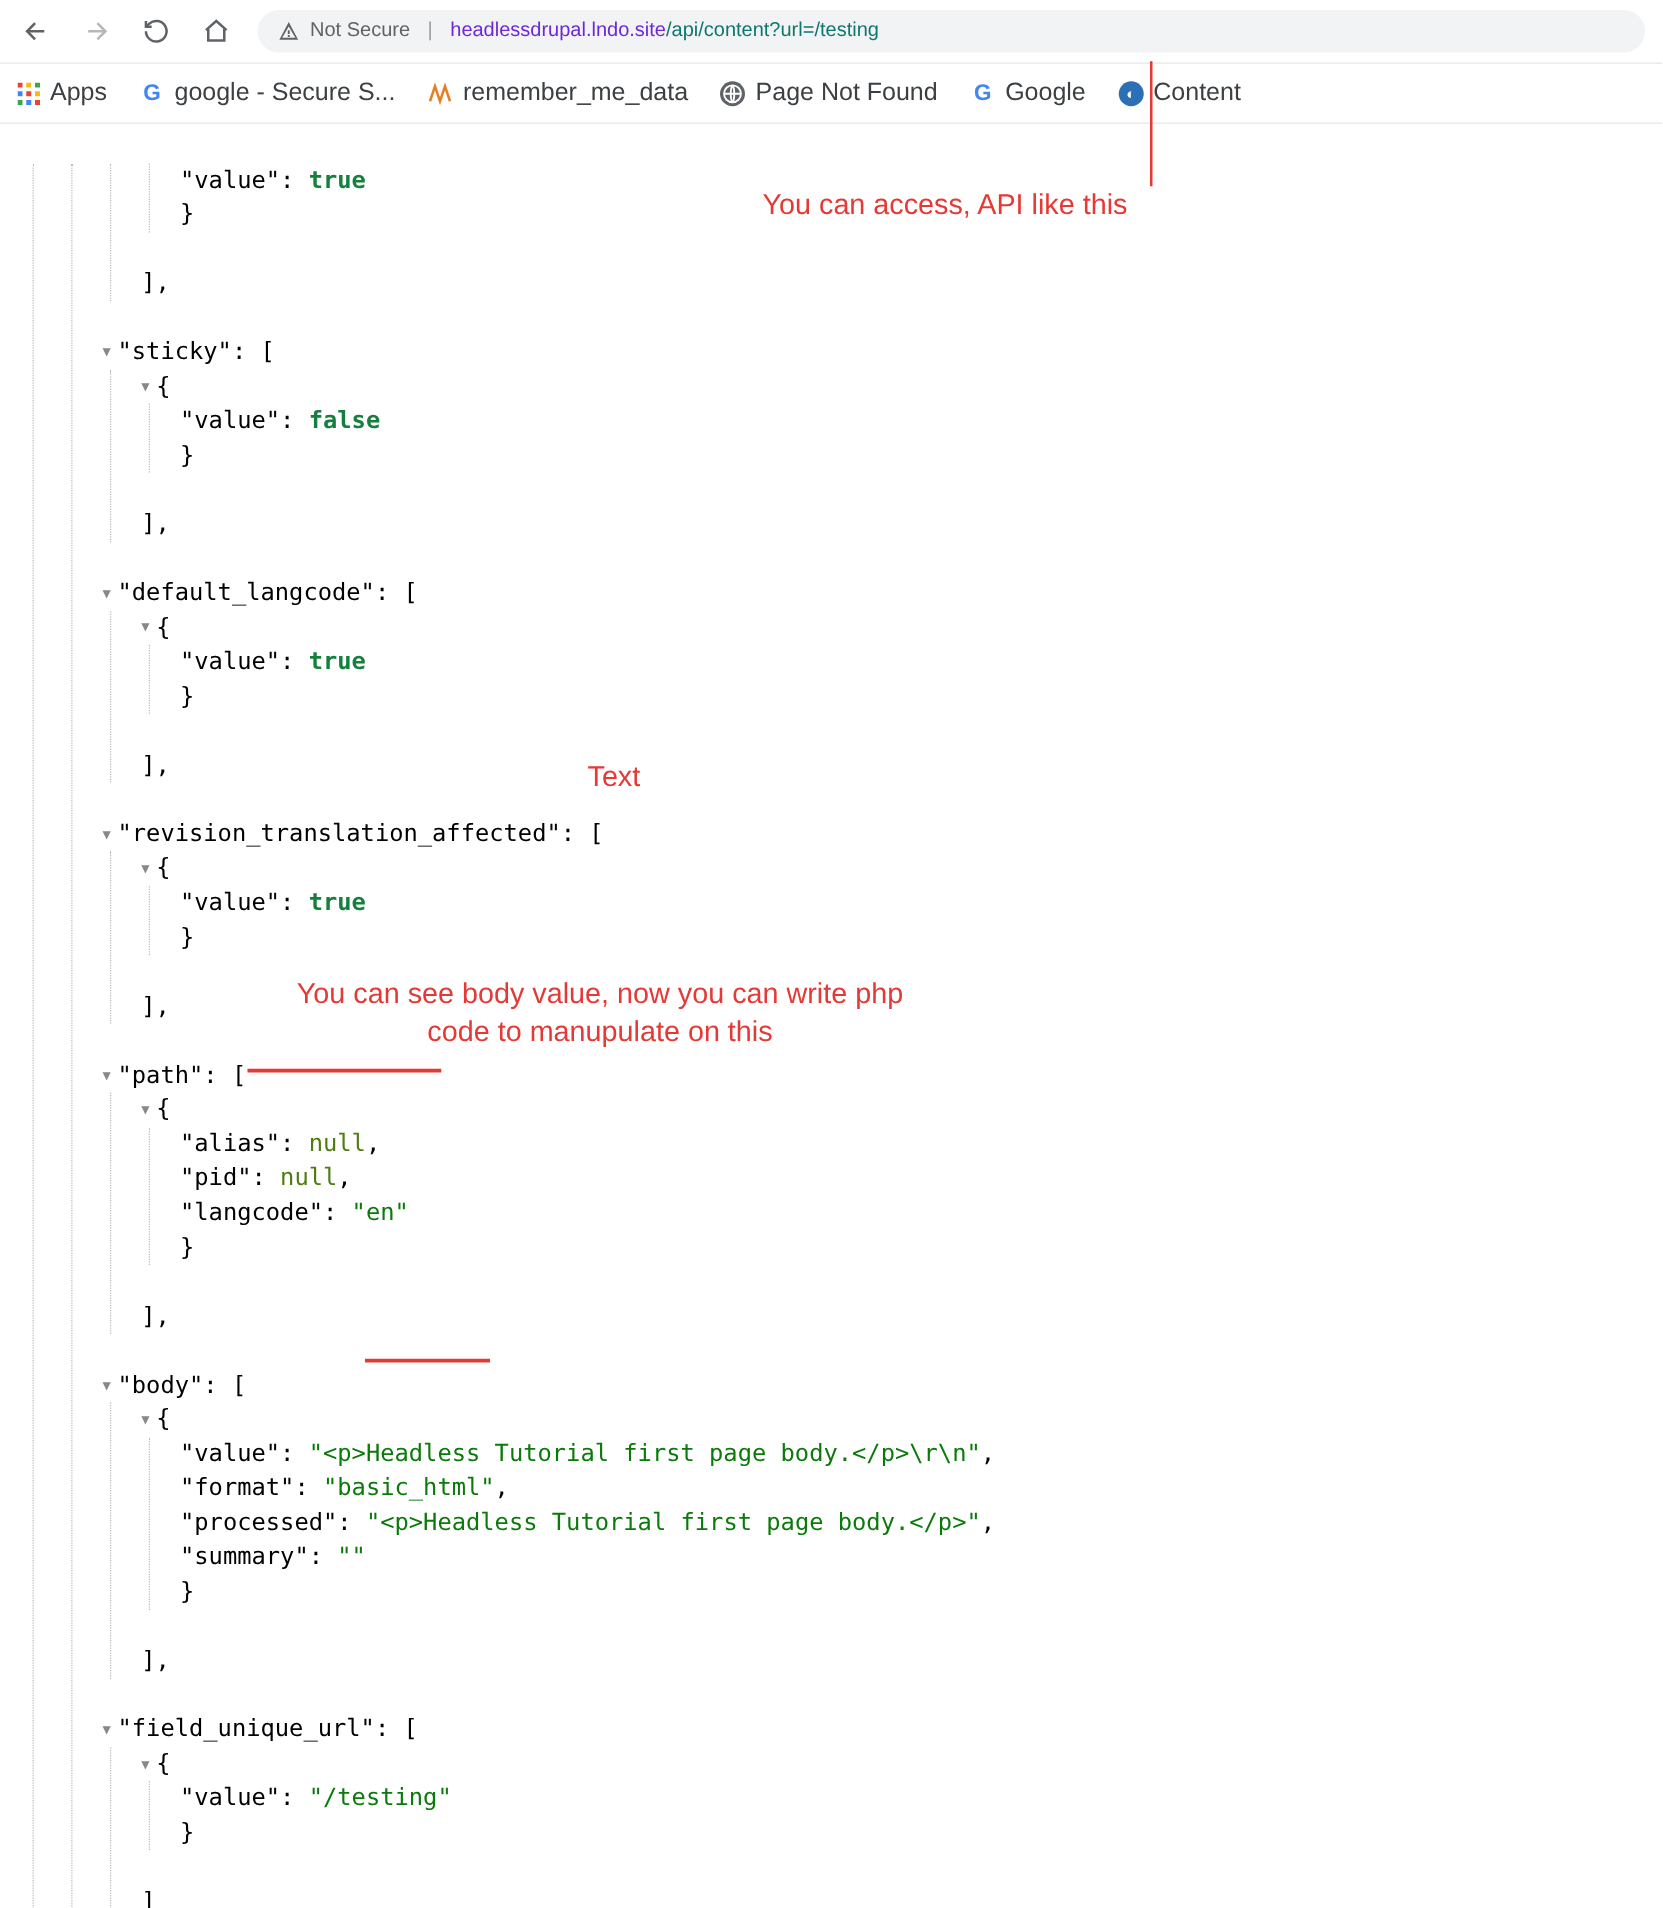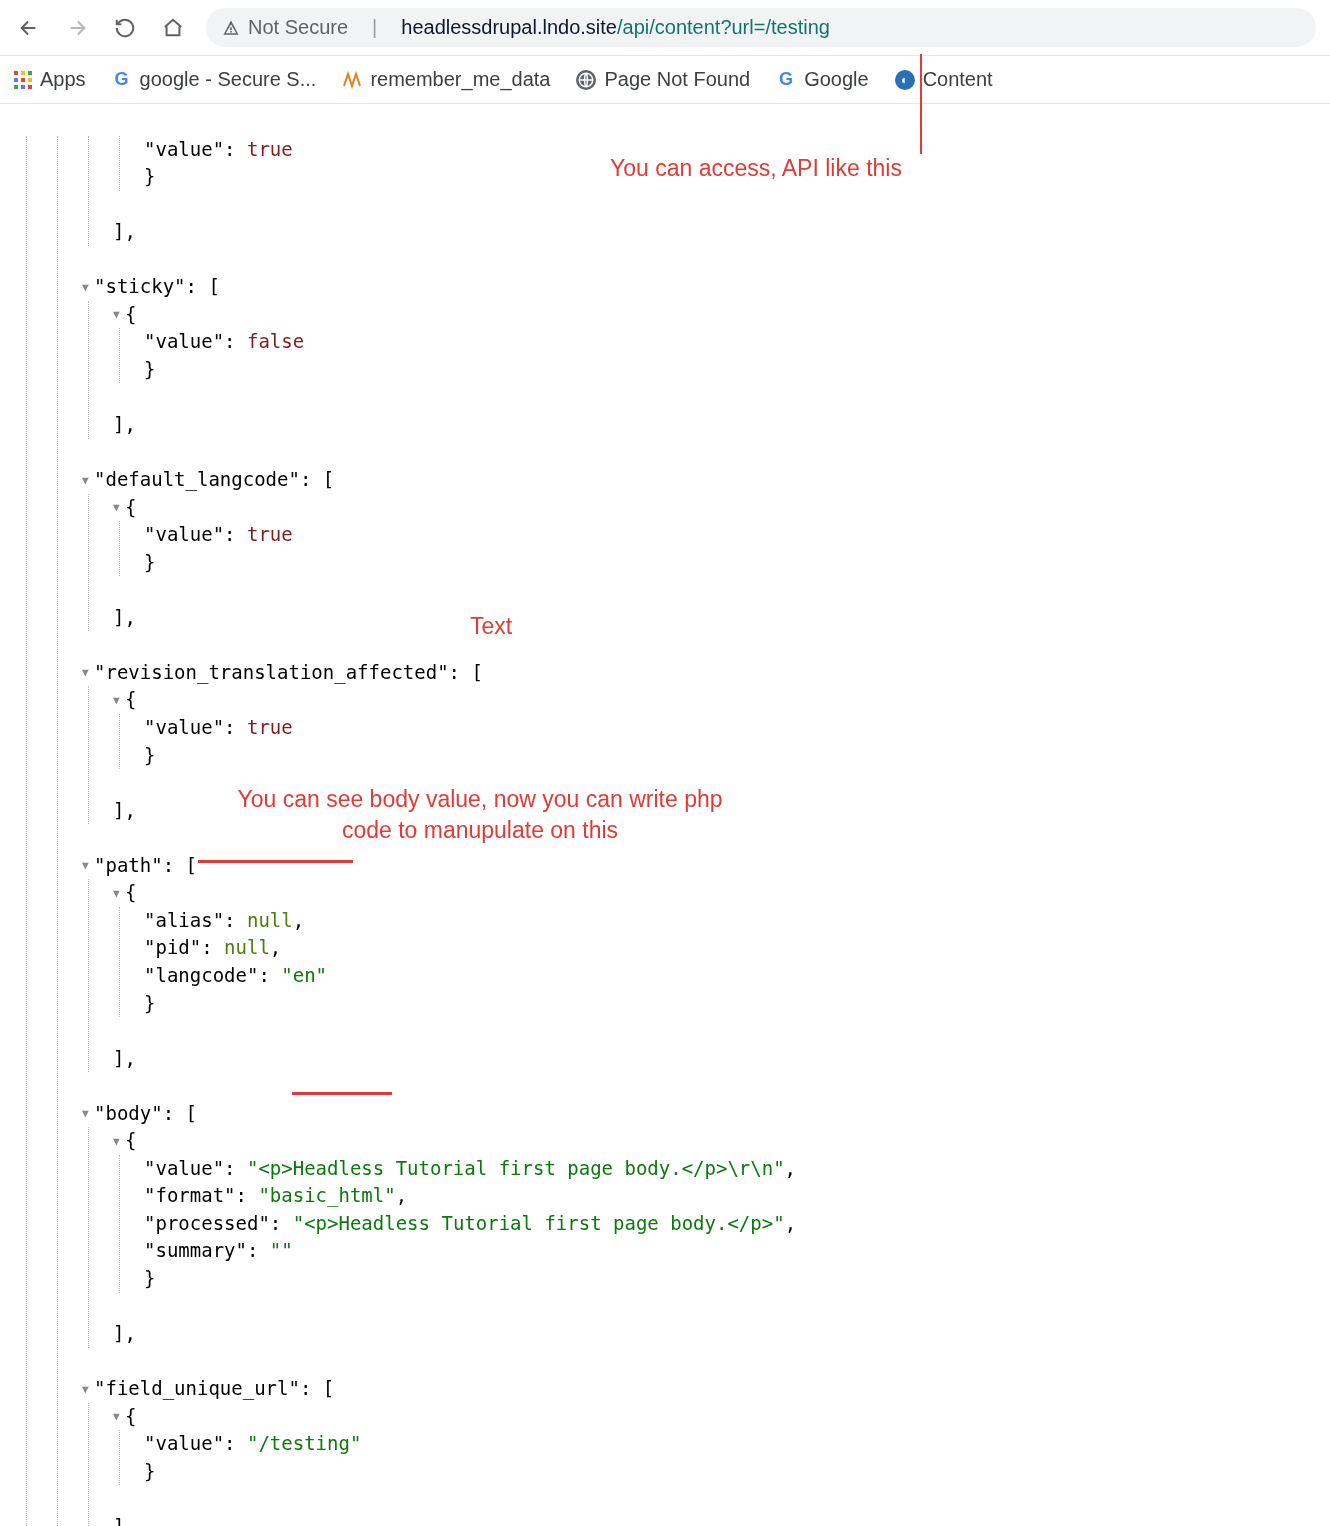--- a/index.html
+++ b/index.html
@@ -2,41 +2,41 @@
 <html><head>
 <meta charset="utf-8">
 <style>
   * { box-sizing: border-box; margin: 0; padding: 0; }
   body { font-family: -apple-system, BlinkMacSystemFont, "Segoe UI", Arial, sans-serif; background: #fff; width: 1330px; }
   
   
   .toolbar { display: flex; align-items: center; gap: 18px; padding: 8px 14px; background: #fff; border-bottom: 1px solid #e6e6e6; }
   .nav-btn { width: 30px; height: 30px; display: flex; align-items: center; justify-content: center; color: #5f6368; cursor: pointer; }
   .nav-btn.disabled { color: #b7b7b7; }
-  .url-bar { flex: 1; background: #f1f3f4; border-radius: 20px; padding: 8px 16px; display: flex; align-items: center; gap: 20px; color: #5f6368; font-size: 20px; }
+  .url-bar { flex: 1; background: #f1f3f4; border-radius: 20px; padding: 8px 16px; display: flex; align-items: center; gap: 10px; color: #5f6368; font-size: 16px; }
   .url-bar .secure { color: #5f6368; display: flex; align-items: center; gap: 8px; }
-  .url-bar .host { color: #0f172a; }
+  .url-bar .host { color: #6d28d9; }
   .url-bar .path { color: #0f766e; }
   .url-bar .divider { color: #9aa0a6; margin: 0 4px; }
 
   
   .bookmarks { display: flex; align-items: center; gap: 26px; padding: 12px 14px; border-bottom: 1px solid #e6e6e6; font-size: 20px; color: #3c4043; }
   .bm { display: flex; align-items: center; gap: 8px; cursor: pointer; white-space: nowrap; }
   .apps-icon { width: 18px; height: 18px; }
   .favicon { width: 20px; height: 20px; display: inline-flex; align-items: center; justify-content: center; }
   .favicon.g { color: #4285f4; font-weight: bold; font-size: 18px; }
   .favicon.globe { border-radius: 50%; background: #5f6368; color: #fff; font-size: 14px; }
   .favicon.content { border-radius: 50%; background: #2c6fb7; color: #fff; font-size: 12px; }
   
   
   .json-viewer { font-family: "Menlo", "Consolas", monospace; font-size: 19px; line-height: 1.45; padding: 4px 0 30px 20px; white-space: pre; color: #000; position: relative; }
   .caret { color: #888; font-size: 11px; display: inline-block; width: 12px; vertical-align: middle; }
   .key { color: #000; }
   .str { color: #0b7a0b; }
-  .bool { color: #7f1d1d; }
+  .bool { color: #15803d; font-weight: bold; }
   .null { color: #4d7c0f; }
   .indent { border-left: 1px dotted #bbb; margin-left: 6px; padding-left: 24px; }
 
   
   .annot { position: absolute; color: #e53935; font-family: -apple-system, sans-serif; font-size: 23px; white-space: normal; }
   .annot.line-v { width: 2px; background: #e53935; }
   .annot.line-h { height: 3px; background: #e53935; }
 </style>
 </head>
 <body>

